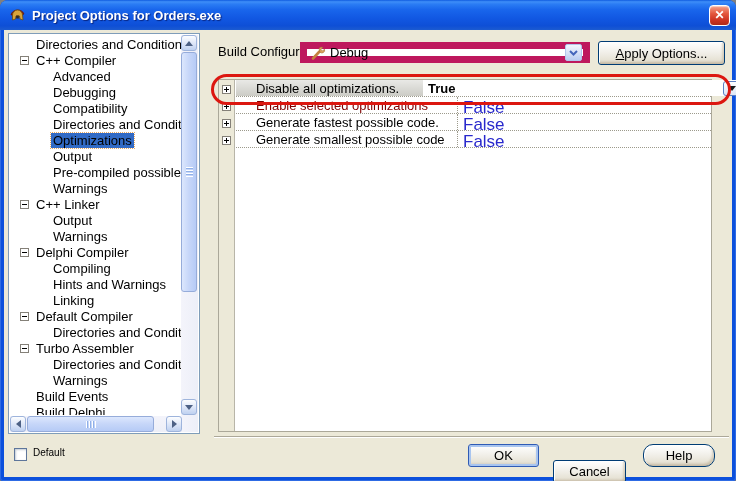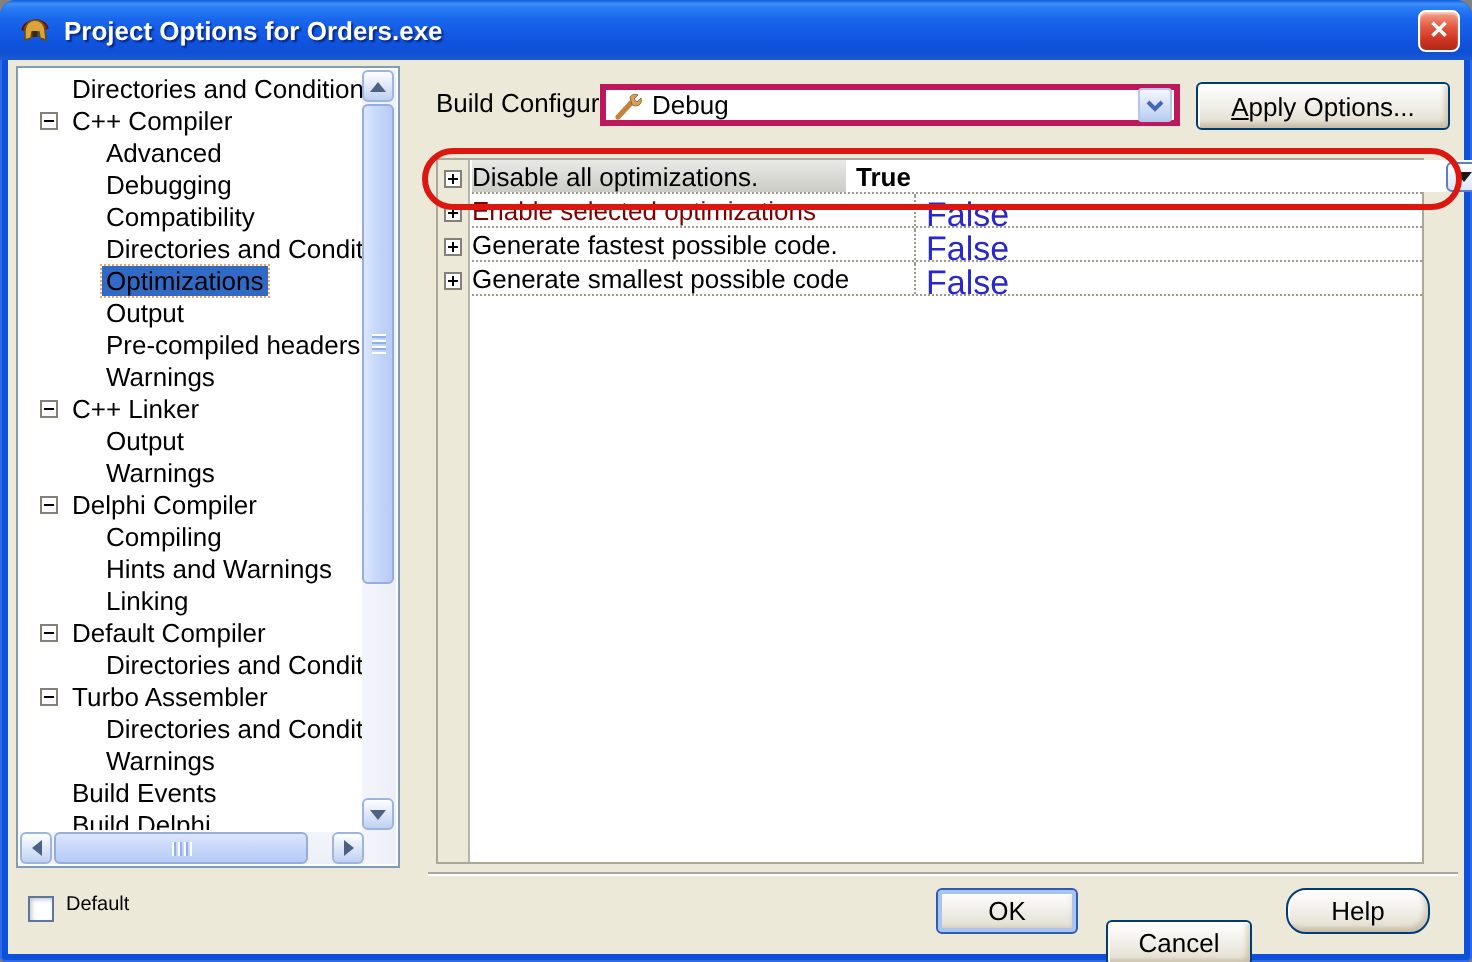--- a/index.html
+++ b/index.html
@@ -101,21 +101,21 @@
   }
   .hthumb::after {
     content:""; position:absolute; top:4px; left:50%; margin-left:-5px; height:7px; width:10px;
     background: repeating-linear-gradient(90deg,#FFFFFF 0,#FFFFFF 1px,#8FB0E8 1px,#8FB0E8 2px,rgba(0,0,0,0) 2px,rgba(0,0,0,0) 3px);
   }
 
   
   .bc-label { position: absolute; left: 214px; top: 14px; font-size: 13px; color: #000; }
   .combo {
     position: absolute; left: 296px; top: 12px; width: 290px; height: 21px;
-    background: #fff; border: 3px solid #be185d;
+    background: #fff; border: 7px solid #be185d;
     display: flex; align-items: center;
   }
   .combo .wrench { width: 16px; height: 16px; margin: 0 4px 0 3px; flex: none; }
   .combo .cb-text { font-size: 13px; flex: 1; }
   .cb-btn {
     width: 17px; height: 17px; margin-right: 1px; flex: none;
     border: 1px solid #B3C6EC; border-radius: 2px;
     background: linear-gradient(180deg,#F2F6FE,#D2DEF6 60%,#BACDF0);
     display: flex; align-items: center; justify-content: center;
   }
@@ -137,21 +137,21 @@
     background: #fff; border: 1px solid #ABA899;
   }
   .gutter {
     position: absolute; left: 0; top: 0; bottom: 0; width: 16px;
     background: #ECE9D8; border-right: 1px solid #B8B5A8;
   }
   .gut-box { position: absolute; left: 3px; }
   .pg-rows { margin-left: 17px; }
   .pg-row { height: 17px; display: flex; border-bottom: 1px dotted #9C9A8C; position: relative; }
   .pg-name {
-    width: 222px; font-size: 13px; padding: 1px 0 0 0;
+    width: 222px; font-size: 13px; padding: 1px 0 0 20px;
     border-right: 1px dotted #9C9A8C; white-space: nowrap; overflow: hidden;
   }
   .pg-name.maroon { color: #800000; }
   .pg-value { flex: 1; font-size: 17px; color: #2828CC; padding: 1px 0 0 5px; white-space: nowrap; }
   .pg-row.sel .pg-name { background: linear-gradient(180deg,#E9E9E6,#CCCCC6); border-right-color: #9C9A8C; }
   .editor {
     position: absolute; left: 187px; top: 0; width: 321px; height: 16px;
     background: #fff; z-index: 2; display: flex; align-items: center;
   }
   .editor .val { font-size: 13px; font-weight: bold; color: #000; padding-left: 5px; flex: 1; }
@@ -223,21 +223,21 @@
         <li class="lvl1">
             <span class="tlabel">Directories and Conditionals</span>
           </li>
         <li class="lvl1">
             <span class="tlabel selected">Optimizations</span>
           </li>
         <li class="lvl1">
             <span class="tlabel">Output</span>
           </li>
         <li class="lvl1">
-            <span class="tlabel">Pre-compiled headers</span>
+            <span class="tlabel">Pre-compiled possible</span>
           </li>
         <li class="lvl1">
             <span class="tlabel">Warnings</span>
           </li>
         <li class="lvl0">
             <span class="expander"></span>
             <span class="tlabel">C++ Linker</span>
           </li>
         <li class="lvl1">
             <span class="tlabel">Output</span>

